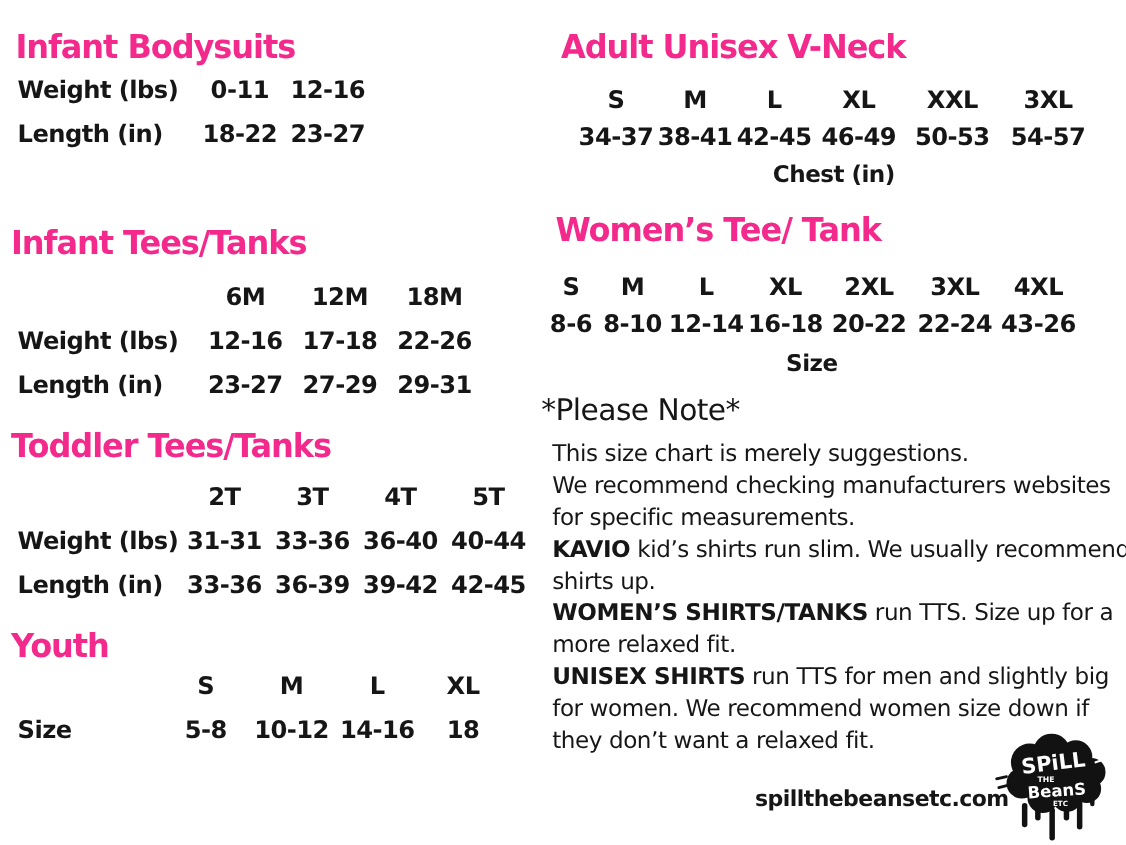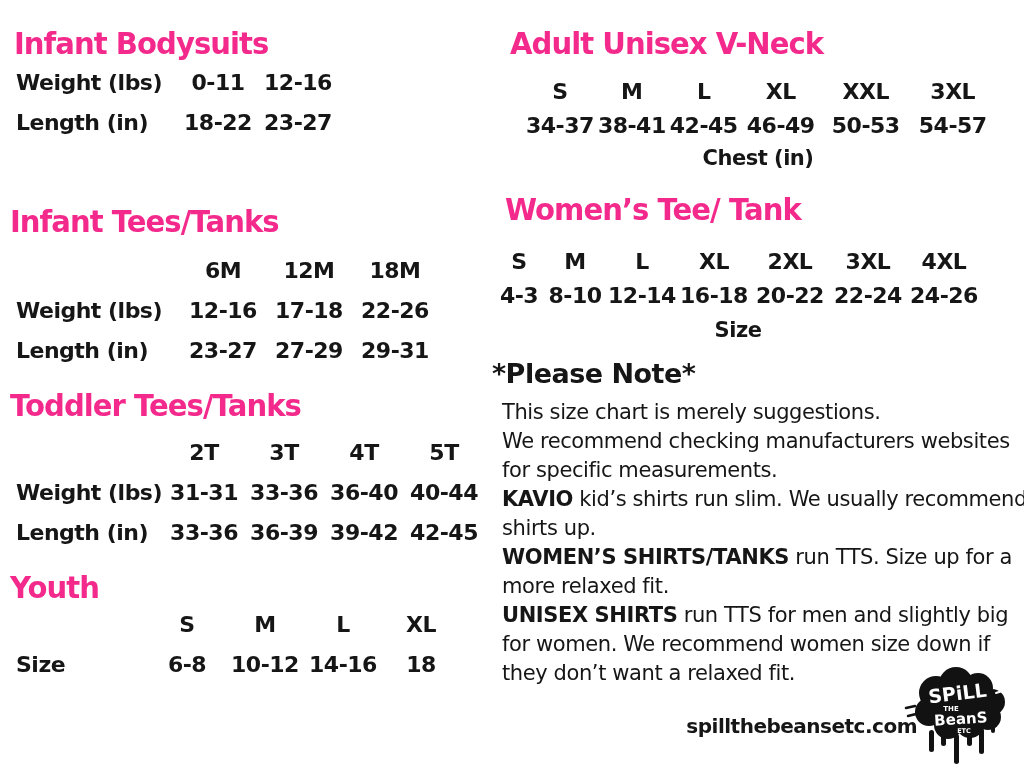--- a/index.html
+++ b/index.html
@@ -19,21 +19,21 @@
     text-align:center;vertical-align:middle;height:40px;padding:0 2px;
     font-weight:700;font-size:22px;letter-spacing:-0.5px;white-space:nowrap;
   }
   table.sz td.lbl{text-align:left;padding-left:8px;}
   table.rt td{height:34px;}
   .caption{
     position:absolute;font-weight:700;font-size:21px;text-align:center;
     letter-spacing:-0.5px;
   }
   .note-heading{
-    position:absolute;margin:0;font-weight:700;font-size:27px;
+    position:absolute;margin:0;font-weight:400;font-size:27px;
     letter-spacing:-0.5px;white-space:nowrap;
   }
   .notes{position:absolute;font-size:21px;letter-spacing:-0.4px;}
   .notes .nline{height:29px;line-height:29px;white-space:nowrap;}
   .notes b{font-weight:700;}
   .site{
     position:absolute;font-weight:700;font-size:20px;letter-spacing:-0.5px;
     white-space:nowrap;
   }
   .logo{position:absolute;}
@@ -140,21 +140,21 @@
     <tbody>
         <tr>
       <td class="lbl"></td>
       <td>S</td>
       <td>M</td>
       <td>L</td>
       <td>XL</td>
     </tr>
     <tr>
       <td class="lbl">Size</td>
-      <td>6-8</td>
+      <td>5-8</td>
       <td>10-12</td>
       <td>14-16</td>
       <td>18</td>
     </tr>
   </tbody>
     </table>
 
   <h1 class="title" style="left:510px;top:26px;">Adult Unisex V-Neck</h1>
   <table class="sz rt" style="left:524px;top:74px;">
     <colgroup>
@@ -201,27 +201,27 @@
         <tr>
       <td>S</td>
       <td>M</td>
       <td>L</td>
       <td>XL</td>
       <td>2XL</td>
       <td>3XL</td>
       <td>4XL</td>
     </tr>
     <tr>
-      <td>4-3</td>
+      <td>8-6</td>
       <td>8-10</td>
       <td>12-14</td>
       <td>16-18</td>
       <td>20-22</td>
       <td>22-24</td>
-      <td>24-26</td>
+      <td>43-26</td>
     </tr>
   </tbody>
     </table>
   <div class="caption" style="left:494px;top:318px;width:488px;">Size</div>
 
   <h2 class="note-heading" style="left:492px;top:358px;">*Please Note*</h2>
   <div class="notes" style="left:502px;top:398px;">
     <div class="nline"><b></b><span>This size chart is merely suggestions.</span></div>
     <div class="nline"><b></b><span>We recommend checking manufacturers websites</span></div>
     <div class="nline"><b></b><span>for specific measurements.</span></div>

